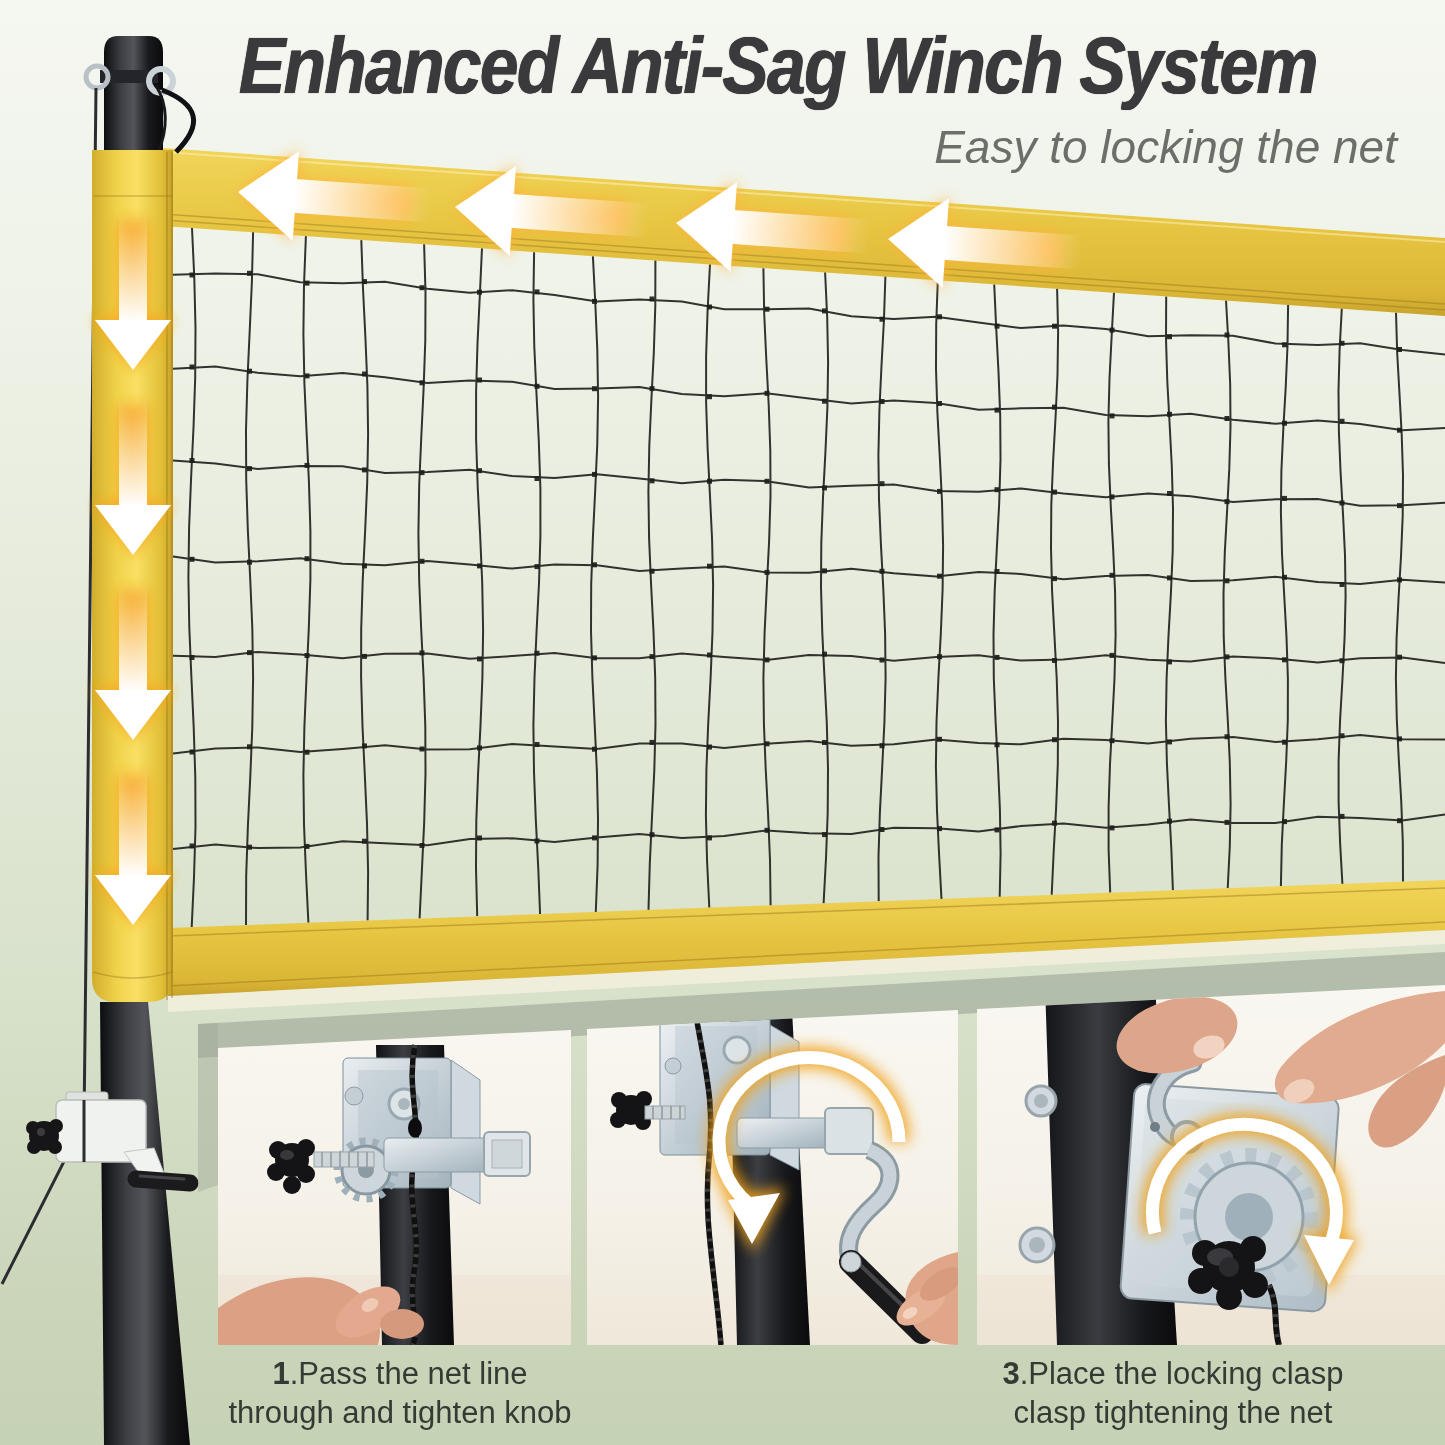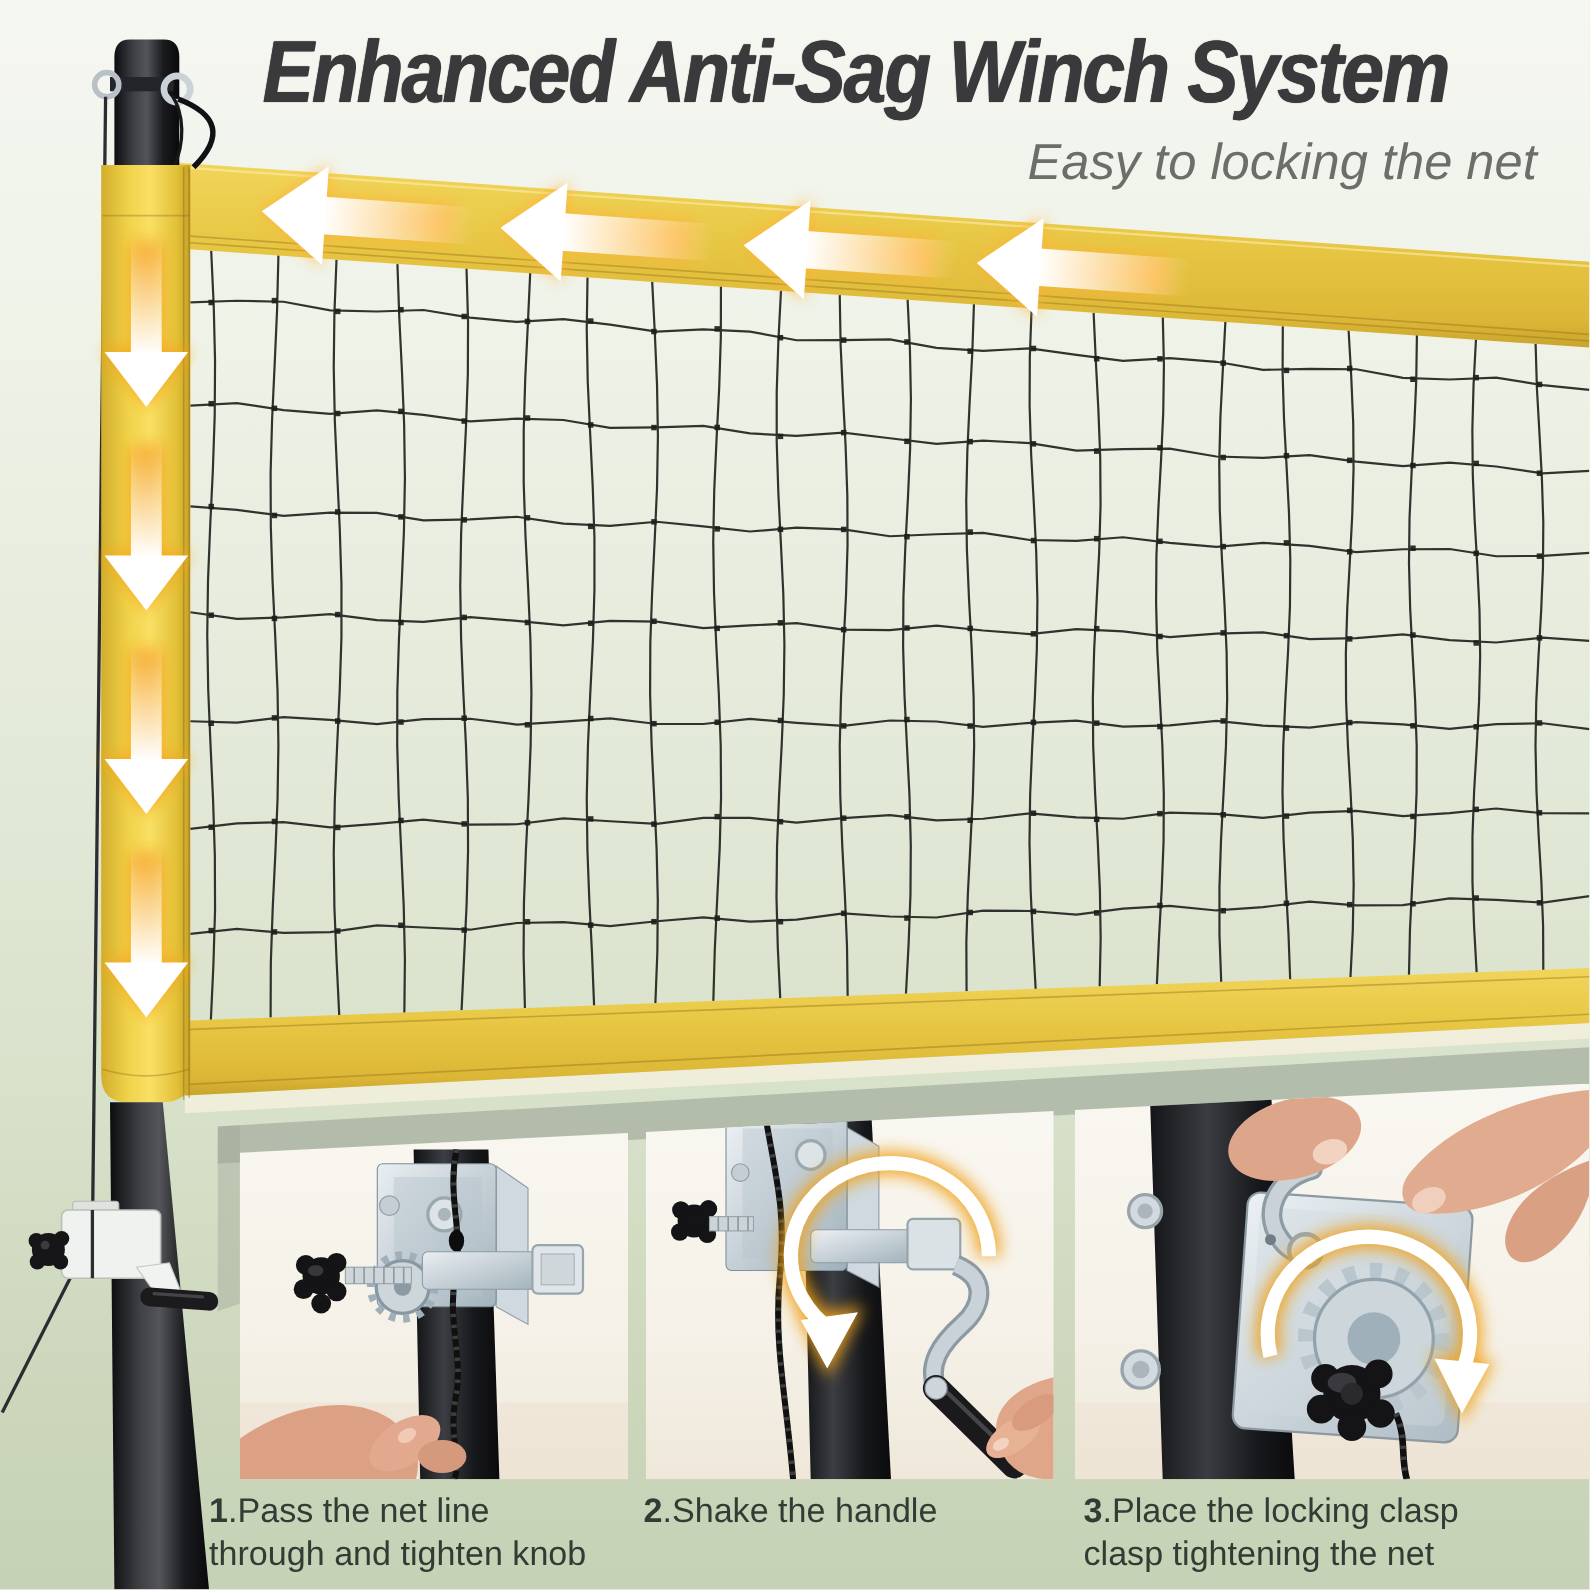--- a/index.html
+++ b/index.html
@@ -12,24 +12,24 @@
     letter-spacing:-2px;white-space:nowrap;}
   .title .sq{display:inline-block;transform:scaleX(.87);transform-origin:center;
     text-shadow:0 0 1px #3a3a3c,1px 0 0 #3a3a3c;}
   .subtitle{position:absolute;right:48px;top:120px;text-align:right;
     font-size:46px;font-style:italic;color:#6b6e69;letter-spacing:0;}
   .photo{position:absolute;background:linear-gradient(180deg,#f9f7f1 0%,#f5f1e8 60%,#efe8da 100%);}
   .photo svg{position:absolute;left:0;top:0;}
   .ph1{left:218px;top:1010px;width:353px;height:335px;clip-path:polygon(0 38px,100% 20px,100% 100%,0 100%);}
   .ph2{left:587px;top:1010px;width:371px;height:335px;clip-path:polygon(0 19px,100% 0,100% 100%,0 100%);}
   .ph3{left:977px;top:985px;width:468px;height:360px;clip-path:polygon(0 24px,100% 0,100% 100%,0 100%);}
-  .cap{position:absolute;top:1354px;width:420px;
+  .cap{position:absolute;top:1354px;width:420px;text-align:center;
     font-size:31px;line-height:39px;color:#343b34;}
   .cap b{font-weight:bold;}
-  .cap1{left:190px;} .cap2{left:585px;} .cap3{left:985px;}
+  .cap1{left:190px;} .cap2{left:585px;} .cap3{left:963px;}
 </style>
 </head>
 <body>
 
 <div class="stage">
 
   <svg class="scene" viewBox="0 0 1445 1445">
     <defs>
       <linearGradient id="bandH" x1="0" y1="0" x2="0" y2="1">
         <stop offset="0" stop-color="#f1d55a"></stop>
@@ -576,20 +576,19 @@
         <ellipse cx="232" cy="62" rx="16" ry="11" fill="#f2d2c0" transform="rotate(-18 232 62)"></ellipse>
       </g>
     </svg>
   </div>
 
   <div class="cap cap1">
     <div><b>1</b><span>.Pass the net line</span></div>
     <div>through and tighten knob</div>
   </div>
   <div class="cap cap2">
-    <div><b>2</b><span>.Shake the handle</span></div>
   </div>
   <div class="cap cap3">
     <div><b>3</b><span>.Place the locking clasp</span></div>
     <div>clasp tightening the net</div>
   </div>
 
 </div>
 
 </body></html>

